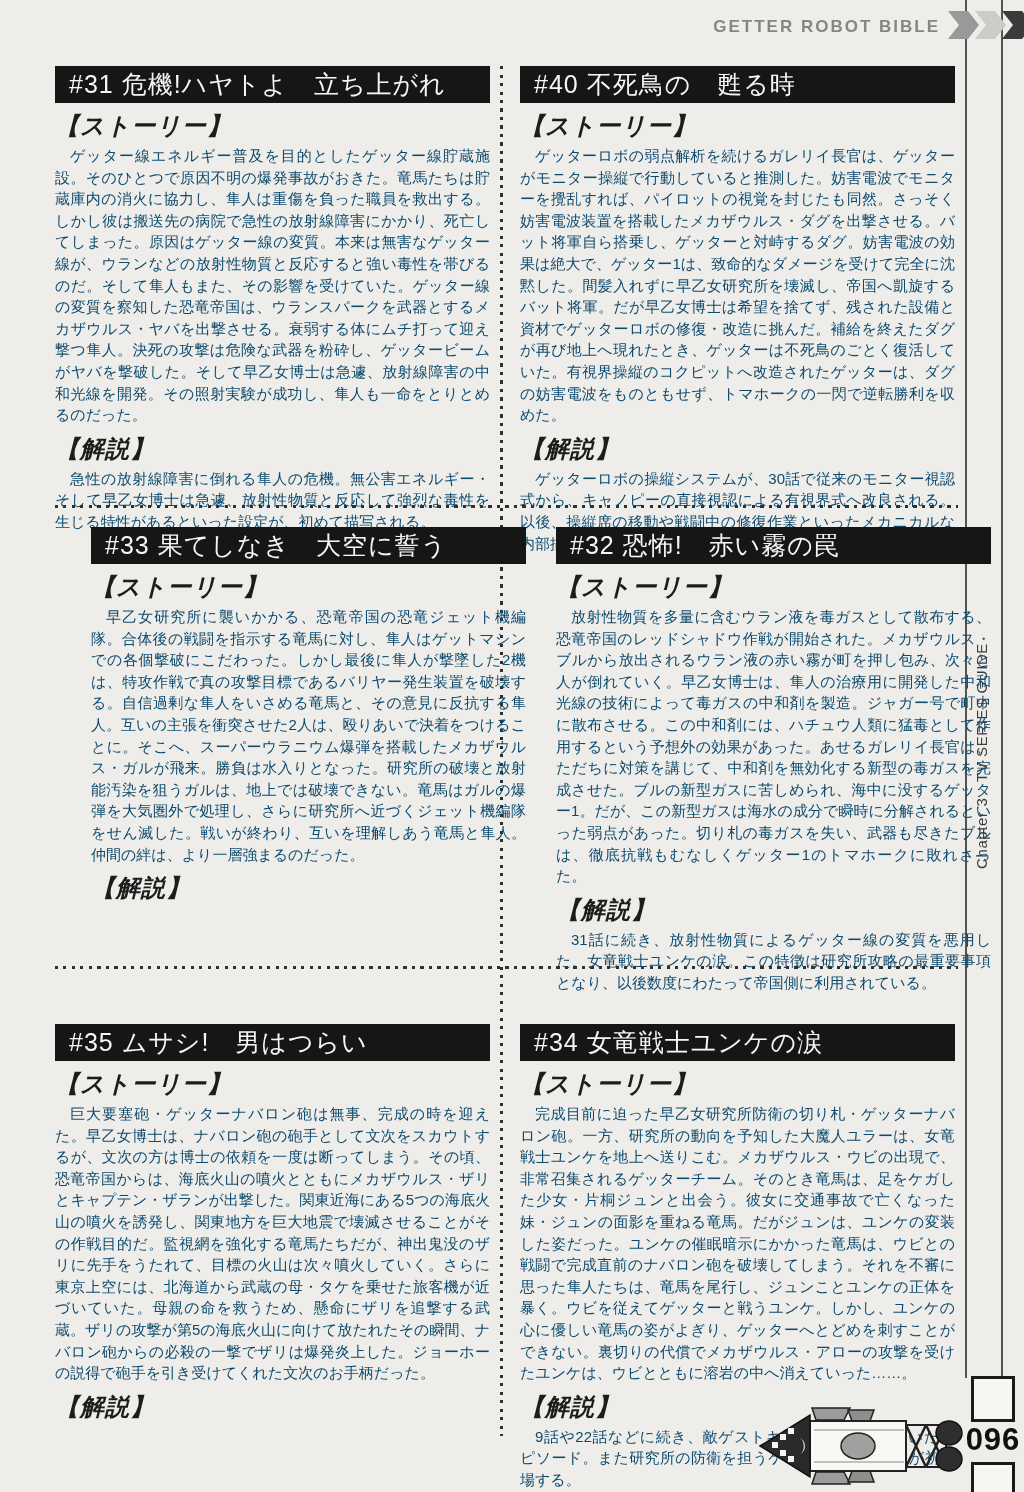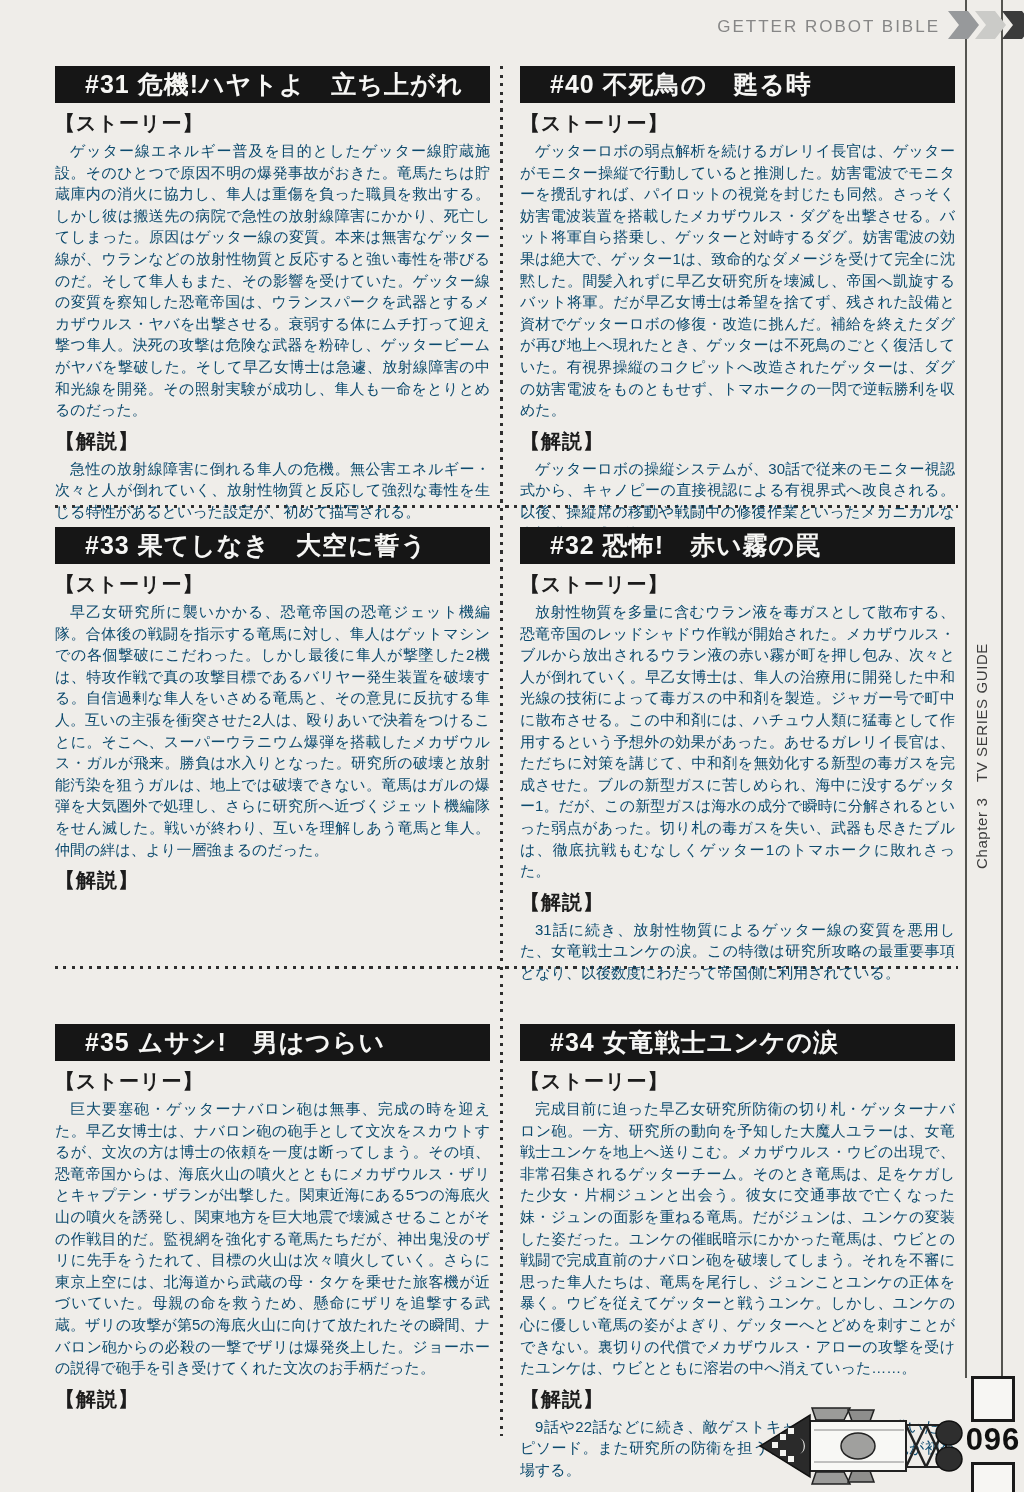--- a/index.html
+++ b/index.html
@@ -5,21 +5,21 @@
   html,body{margin:0;padding:0;}
   body{
     width:1024px;height:1492px;position:relative;overflow:hidden;
     background:#efede9;
     font-family:"Liberation Sans","DejaVu Sans",sans-serif;
     color:#262626;
   }
   
   .logo{
     position:absolute;top:17px;left:660px;width:280px;text-align:right;
-    font-size:17px;font-weight:normal;letter-spacing:2px;color:#868686;
+    font-size:17px;font-weight:bold;letter-spacing:2px;color:#868686;
   }
   .chevrons{position:absolute;left:948px;top:11px;width:84px;height:28px;}
   
   .vline{position:absolute;top:0;width:2px;height:1378px;background:#555550;}
   .vline.l{left:965px;} .vline.r{left:1001px;}
   .chapter{
     position:absolute;left:844px;top:745px;width:280px;height:22px;
     transform:rotate(-90deg);font-size:15px;color:#3d3d3d;
     text-align:center;letter-spacing:0.6px;white-space:nowrap;
   }
@@ -27,27 +27,27 @@
   .pn-rect.top{top:1376px;height:46px;}
   .pn-rect.bot{top:1462px;height:40px;}
   .pn{
     position:absolute;left:960px;top:1422px;width:66px;text-align:center;
     font-size:31px;font-weight:900;color:#101010;letter-spacing:1px;
     font-family:"Liberation Sans",sans-serif;
   }
   
   .ep{position:absolute;width:435px;}
   .ep.c0{left:55px;} .ep.c1{left:520px;}
-  .ep.r0{top:66px;} .ep.r1{top:527px;} .ep.r2{top:1024px;}
+  .ep.r0{top:66px;} .ep.r1{top:527px;margin-left:36px;} .ep.r2{top:1024px;}
   .bar{
-    background:#161616;color:#f6f6f4;font-weight:bold;font-size:25px;
-    height:37px;line-height:37px;padding-left:30px;letter-spacing:1px;
+    background:#161616;color:#f6f6f4;font-weight:normal;font-size:25px;
+    height:37px;line-height:37px;padding-left:14px;letter-spacing:1px;
     white-space:nowrap;overflow:hidden;box-sizing:border-box;
   }
-  .lab{font-size:20px;font-weight:bold;color:#1c1c1c;margin:7px 0 3px 0;letter-spacing:1px;}
+  .lab{font-size:24px;font-weight:bold;color:#1c1c1c;margin:7px 0 3px 0;letter-spacing:1px;font-style:italic;}
   .txt{font-size:15px;line-height:21.6px;text-align:justify;text-indent:15px;color:#0c4a6e;}
   
   .hdots{position:absolute;left:55px;width:903px;height:3px;
     background:repeating-linear-gradient(90deg,#2f2f2f 0 3px,transparent 3px 8.5px);}
   .hdots.h1{top:505px;} .hdots.h2{top:966px;}
   .vdots{position:absolute;left:500px;top:66px;width:3px;height:1370px;
     background:repeating-linear-gradient(180deg,#2f2f2f 0 3px,transparent 3px 8.5px);}
   
   .ship{position:absolute;left:758px;top:1404px;}
 </style>
@@ -73,21 +73,21 @@
 
 <div class="hdots h1"></div>
 <div class="hdots h2"></div>
 <div class="vdots"></div>
 
 <div class="ep c0 r0">
   <div class="bar"><span>#31 危機!ハヤトよ　立ち上がれ</span></div>
   <div class="lab">【ストーリー】</div>
   <div class="txt">ゲッター線エネルギー普及を目的としたゲッター線貯蔵施設。そのひとつで原因不明の爆発事故がおきた。竜馬たちは貯蔵庫内の消火に協力し、隼人は重傷を負った職員を救出する。しかし彼は搬送先の病院で急性の放射線障害にかかり、死亡してしまった。原因はゲッター線の変質。本来は無害なゲッター線が、ウランなどの放射性物質と反応すると強い毒性を帯びるのだ。そして隼人もまた、その影響を受けていた。ゲッター線の変質を察知した恐竜帝国は、ウランスパークを武器とするメカザウルス・ヤバを出撃させる。衰弱する体にムチ打って迎え撃つ隼人。決死の攻撃は危険な武器を粉砕し、ゲッタービームがヤバを撃破した。そして早乙女博士は急遽、放射線障害の中和光線を開発。その照射実験が成功し、隼人も一命をとりとめるのだった。</div>
   <div class="lab">【解説】</div>
-  <div class="txt">急性の放射線障害に倒れる隼人の危機。無公害エネルギー・次々と人が倒れていく、放射性物質と反応して強烈な毒性を生じる特性があるといった設定が、初めて描写される。</div>
+  <div class="txt">急性の放射線障害に倒れる隼人の危機。無公害エネルギー・そして早乙女博士は急遽、放射性物質と反応して強烈な毒性を生じる特性があるといった設定が、初めて描写される。</div>
 </div>
 
 <div class="ep c1 r0">
   <div class="bar"><span>#40 不死鳥の　甦る時</span></div>
   <div class="lab">【ストーリー】</div>
   <div class="txt">ゲッターロボの弱点解析を続けるガレリイ長官は、ゲッターがモニター操縦で行動していると推測した。妨害電波でモニターを攪乱すれば、パイロットの視覚を封じたも同然。さっそく妨害電波装置を搭載したメカザウルス・ダグを出撃させる。バット将軍自ら搭乗し、ゲッターと対峙するダグ。妨害電波の効果は絶大で、ゲッター1は、致命的なダメージを受けて完全に沈黙した。間髪入れずに早乙女研究所を壊滅し、帝国へ凱旋するバット将軍。だが早乙女博士は希望を捨てず、残された設備と資材でゲッターロボの修復・改造に挑んだ。補給を終えたダグが再び地上へ現れたとき、ゲッターは不死鳥のごとく復活していた。有視界操縦のコクピットへ改造されたゲッターは、ダグの妨害電波をものともせず、トマホークの一閃で逆転勝利を収めた。</div>
   <div class="lab">【解説】</div>
   <div class="txt">ゲッターロボの操縦システムが、30話で従来のモニター視認式から、キャノピーの直接視認による有視界式へ改良される。以後、操縦席の移動や戦闘中の修復作業といったメカニカルな内部描写も盛り込まれていくことになる。</div>
 </div>
 

